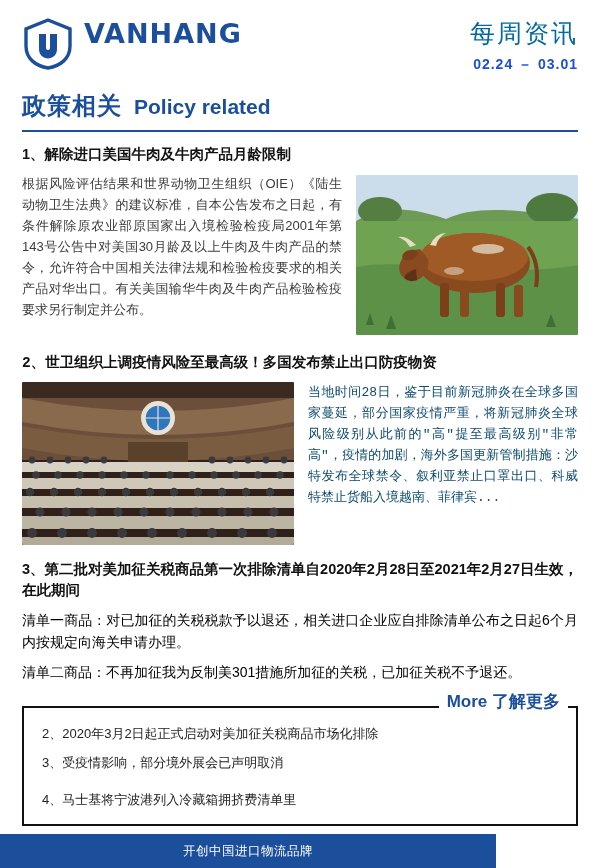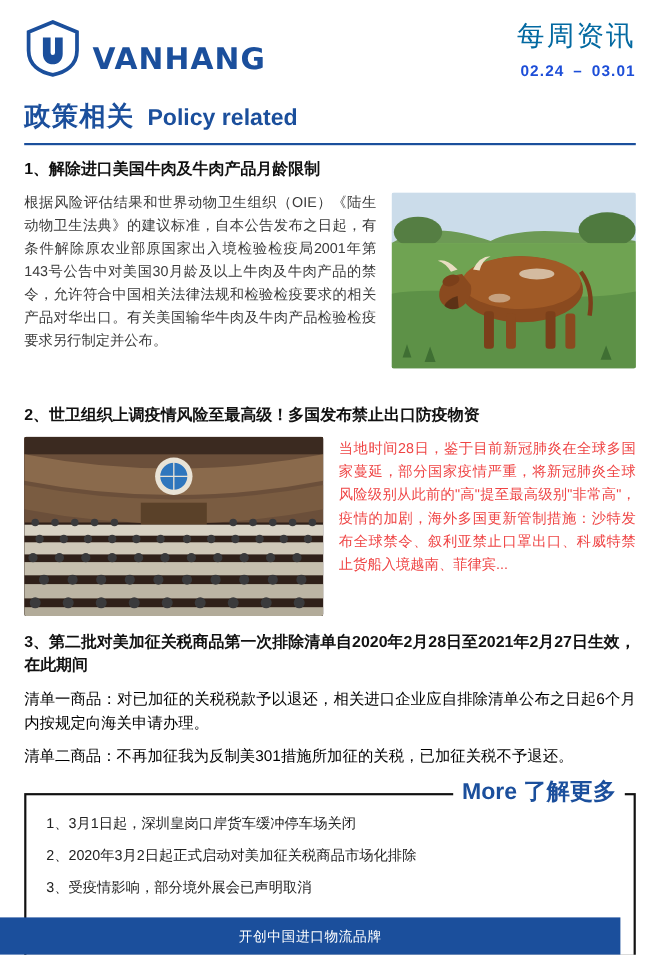--- a/index.html
+++ b/index.html
@@ -26,21 +26,21 @@
   
   .header {
     display: flex;
     align-items: flex-start;
     justify-content: space-between;
     padding: 18px 22px 6px 22px;
     box-sizing: border-box;
   }
   .brand {
     display: flex;
-    align-items: flex-end;
+    align-items: flex-start;
     gap: 10px;
   }
   .logo-mark {
     width: 52px;
     height: 52px;
     flex: none;
   }
   .brand-name {
     font-family: "DejaVu Sans", sans-serif;
     font-size: 27px;
@@ -136,21 +136,21 @@
     width: 272px;
     height: 163px;
     flex: none;
     border-radius: 2px;
     overflow: hidden;
     position: relative;
   }
   .art2-text {
     font-size: 13px;
     line-height: 1.62;
-    color: #ef4444;
+    color: #0c4a6e;
     text-align: justify;
   }
 
   .art3-line {
     font-size: 14px;
     line-height: 1.6;
     color: #000000;
     margin-top: 8px;
     text-align: justify;
   }
@@ -159,21 +159,21 @@
   .more-zone {
     margin: 22px 22px 0 22px;
     position: relative;
   }
   .more-label {
     position: absolute;
     right: 10px;
     top: -16px;
     background: #fff;
     padding: 0 8px;
-    font-size: 21px;
+    font-size: 17px;
     font-weight: bold;
     color: #1b4f9c;
     white-space: nowrap;
   }
   .more-label .en { color: #1b4f9c; }
   .more-box {
     border: 2px solid #111;
     padding: 16px 18px 14px 18px;
     box-sizing: border-box;
   }
@@ -183,21 +183,21 @@
     line-height: 1.55;
     margin-bottom: 9px;
   }
   .more-item:last-child { margin-bottom: 0; margin-top: 17px; }
 
   
   .footer {
     position: absolute;
     left: 0;
     bottom: 0;
-    width: 564px;
+    width: 496px;
     height: 34px;
     background: #1b4f9c;
     color: #fff;
     display: flex;
     align-items: center;
     justify-content: center;
     gap: 4px;
     font-size: 12.5px;
     letter-spacing: 0.5px;
   }
@@ -283,21 +283,21 @@
             <ellipse cx="98" cy="96" rx="10" ry="4" fill="#e6dcc9" opacity="0.55"></ellipse>
 
             <path d="M10 150 l4 -12 l4 12 z M30 154 l5 -14 l5 14 z M190 152 l5 -13 l5 13 z" fill="#3f6f33"></path>
           </svg>
         </div>
       </div>
       <div class="art-body">根据风险评估结果和世界动物卫生组织（OIE）《陆生动物卫生法典》的建议标准，自本公告发布之日起，有条件解除原农业部原国家出入境检验检疫局2001年第143号公告中对美国30月龄及以上牛肉及牛肉产品的禁令，允许符合中国相关法律法规和检验检疫要求的相关产品对华出口。有关美国输华牛肉及牛肉产品检验检疫要求另行制定并公布。</div>
     </div>
   </div>
 
-  <div class="article" style="margin-top:29px;">
+  <div class="article" style="margin-top:14px;font-family:Liberation Mono, monospace;">
     <div class="art-title">2、世卫组织上调疫情风险至最高级！多国发布禁止出口防疫物资</div>
     <div class="art2-wrap">
       <div class="art2-img">
         <div class="meeting-scene">
           <svg viewBox="0 0 272 163" width="272" height="163" aria-hidden="true">
             <rect x="0" y="0" width="272" height="163" fill="#2f2019"></rect>
 
             <rect x="0" y="0" width="272" height="78" fill="#6b4f3a"></rect>
             <rect x="0" y="0" width="272" height="16" fill="#3b2a20"></rect>
 
@@ -384,21 +384,20 @@
     <div class="art3-line">清单一商品：对已加征的关税税款予以退还，相关进口企业应自排除清单公布之日起6个月内按规定向海关申请办理。</div>
     <div class="art3-line">清单二商品：不再加征我为反制美301措施所加征的关税，已加征关税不予退还。</div>
   </div>
 
   <div class="more-zone">
     <div class="more-label">
       <span class="en">More</span>
       <span>了解更多</span>
     </div>
     <div class="more-box">
-      <div class="more-item">1、3月1日起，深圳皇岗口岸货车缓冲停车场关闭</div>
       <div class="more-item">2、2020年3月2日起正式启动对美加征关税商品市场化排除</div>
       <div class="more-item">3、受疫情影响，部分境外展会已声明取消</div>
       <div class="more-item">4、马士基将宁波港列入冷藏箱拥挤费清单里</div>
     </div>
   </div>
 
   <div class="footer">
     <span>开创中国进口物流品牌</span>
   </div>
 

